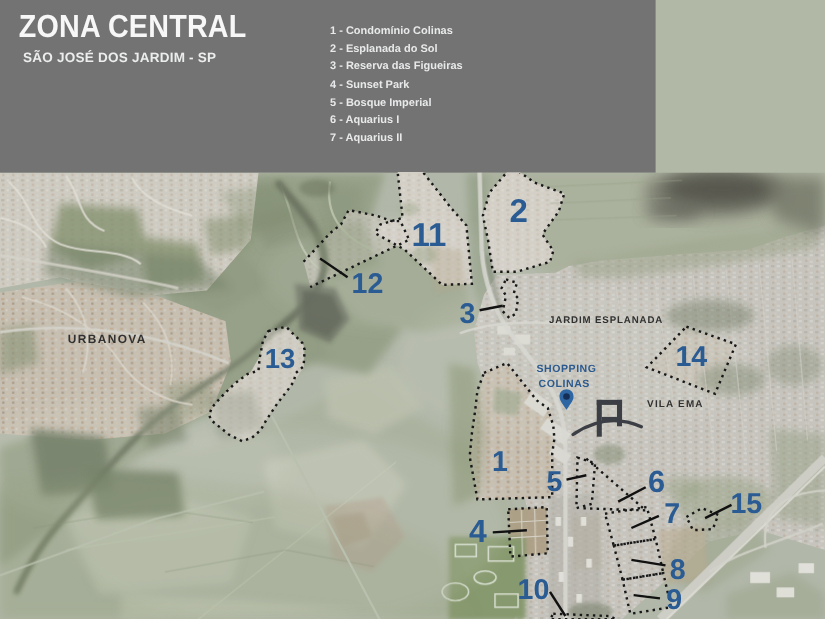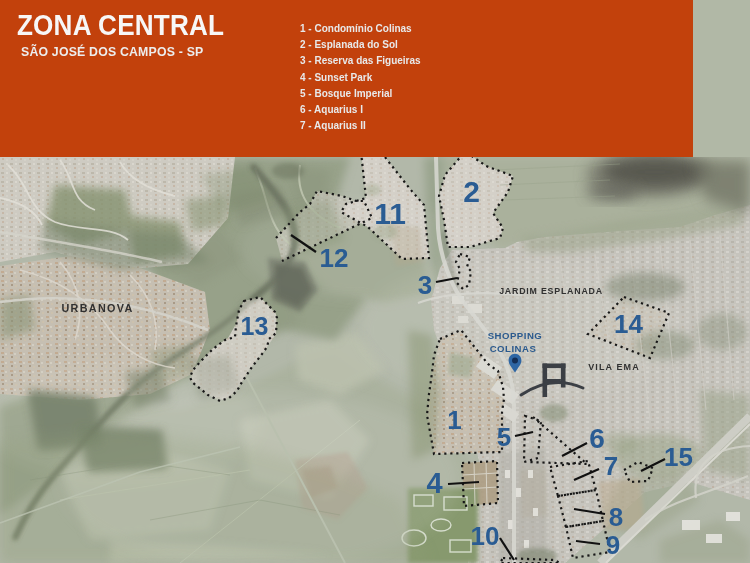--- a/index.html
+++ b/index.html
@@ -1,33 +1,33 @@
 <!DOCTYPE html>
 <html><head>
 <meta charset="utf-8">
 <style>
   html,body{margin:0;padding:0;}
   body{width:750px;height:563px;overflow:hidden;position:relative;
        font-family:"Liberation Sans",sans-serif;background:#b1b8a6;}
-  #hdr{position:absolute;left:0;top:0;width:693px;height:157px;background:#c2410c;}
+  #hdr{position:absolute;left:0;top:0;width:596px;height:157px;background:#737373;}
   #title{position:absolute;left:17px;top:9px;color:#f7f7f7;font-size:29px;font-weight:bold;letter-spacing:0.2px;transform:scaleX(0.9);transform-origin:left top;}
   #subtitle{position:absolute;left:21px;top:44.5px;color:#eceded;font-size:12.3px;font-weight:bold;letter-spacing:0.2px;}
   .leg{position:absolute;color:#e8e9ea;font-weight:bold;}
   #leg1{left:300px;top:21px;font-size:10px;line-height:16.2px;}
   #leg2{left:530px;top:21.5px;font-size:11.2px;line-height:14.3px;letter-spacing:-0.1px;}
   #map{position:absolute;left:0;top:157px;}
 </style>
 </head>
 <body>
 
 <div id="hdr">
 
   <div id="title">ZONA CENTRAL</div>
 
-  <div id="subtitle">SÃO JOSÉ DOS CAMPOS - SP</div>
+  <div id="subtitle">SÃO JOSÉ DOS JARDIM - SP</div>
 
   <div id="leg1" class="leg">1 - Condomínio Colinas<br>2 - Esplanada do Sol<br>3 - Reserva das Figueiras<br>4 - Sunset Park<br>5 - Bosque Imperial<br>6 - Aquarius I<br>7 - Aquarius II</div>
 
 </div>
 
 <svg id="map" width="750" height="406" viewBox="0 157 750 406" xmlns="http://www.w3.org/2000/svg">
 <defs>
   <filter id="b2" x="-20%" y="-20%" width="140%" height="140%">
         <feGaussianBlur stdDeviation="2"></feGaussianBlur>
       </filter>

